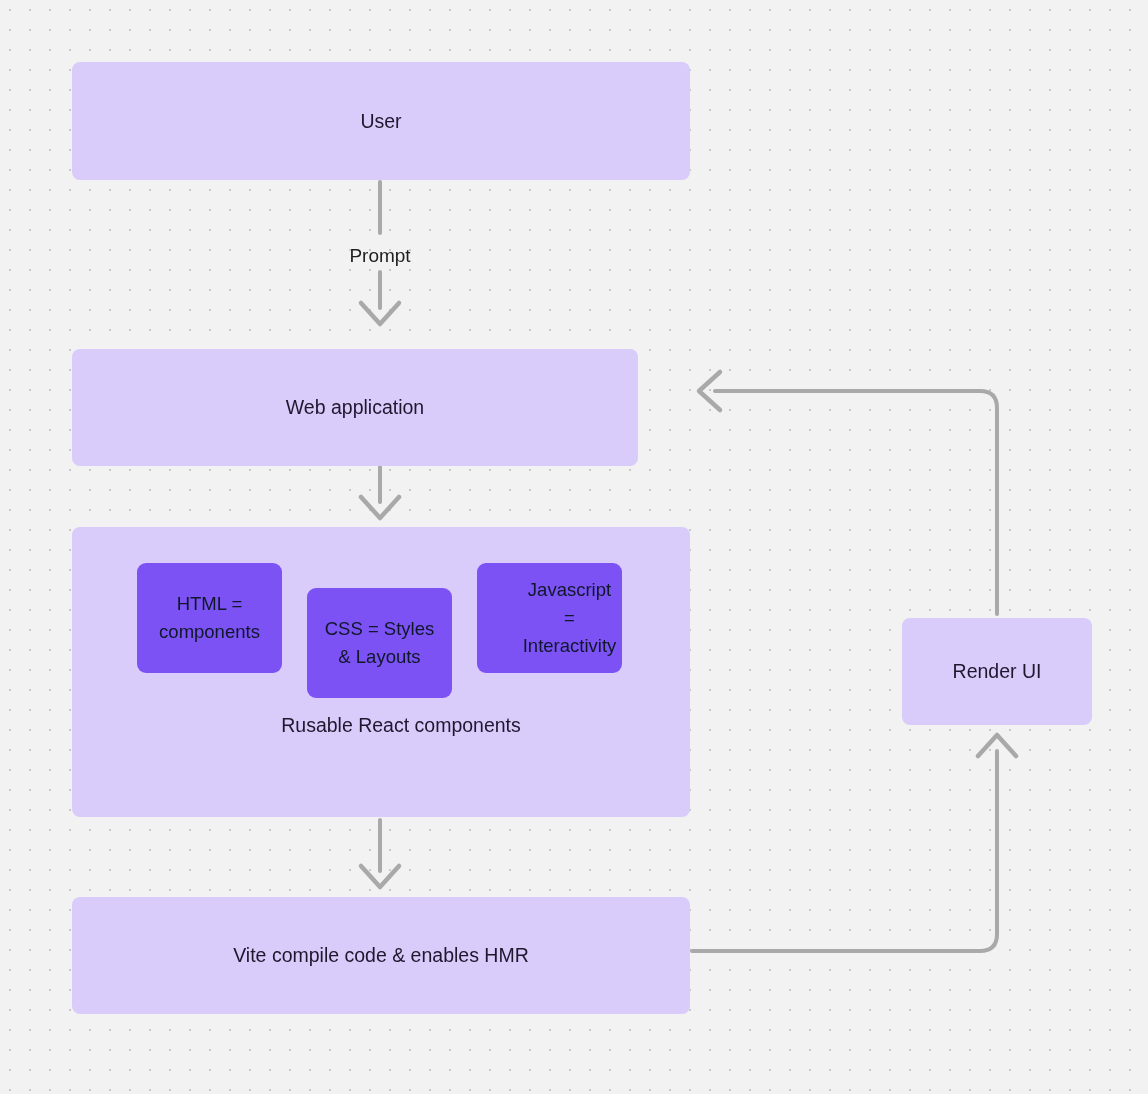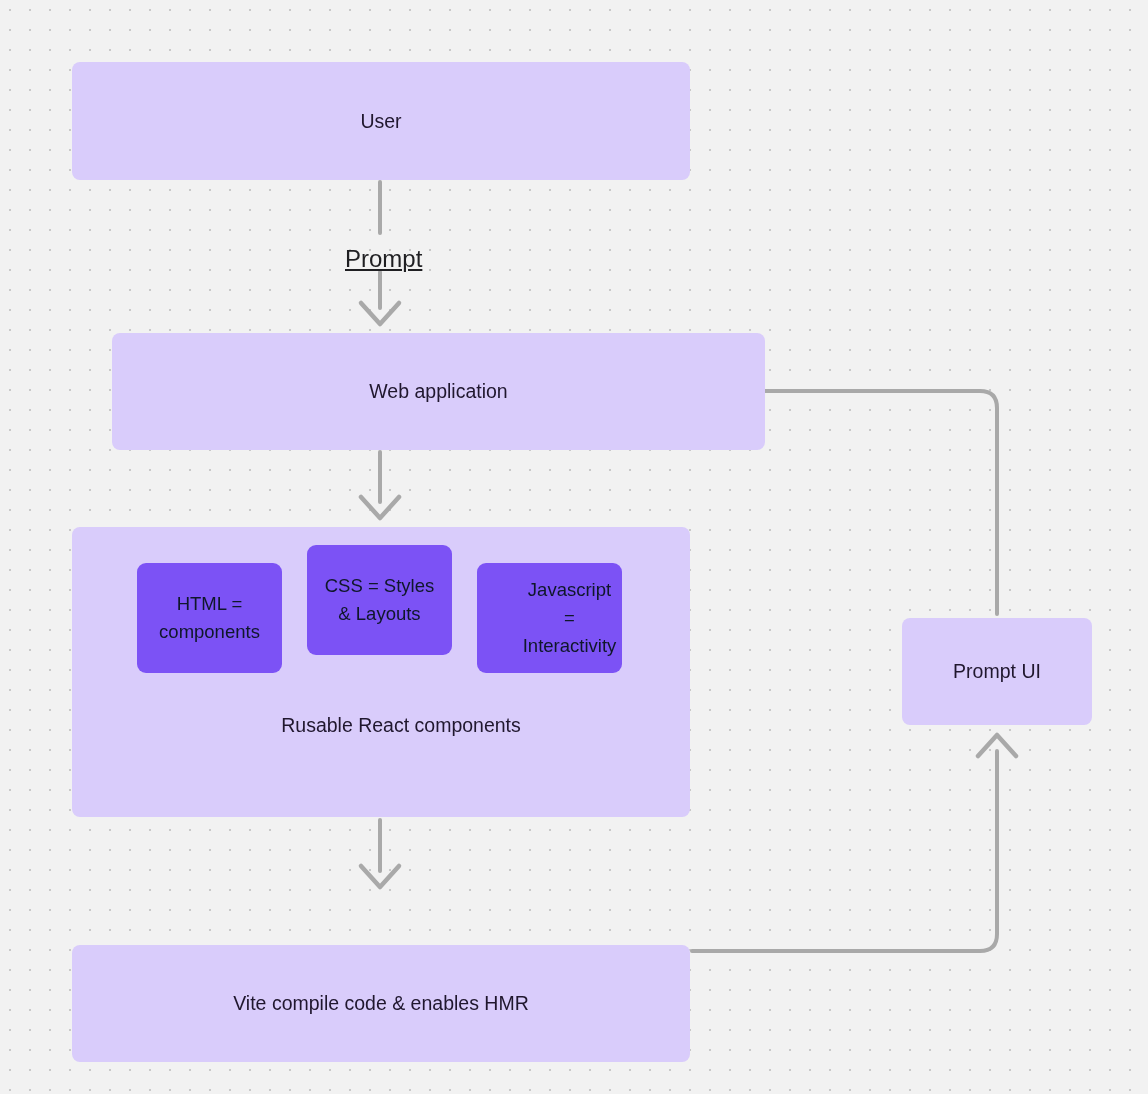--- a/index.html
+++ b/index.html
@@ -50,47 +50,46 @@
     background: #7c52f5;
     color: #0f172a;
     font-size: 18.5px;
     line-height: 1.5;
     font-weight: 400;
     border-radius: 9px;
     padding: 4px 8px;
   }
   
   #node-user        { left: 72px;  top: 62px;   width: 618px; height: 118px; }
-  #node-webapp      { left: 72px;  top: 333px;  width: 653px; height: 117px; margin-left: 40px; }
+  #node-webapp      { left: 72px;  top: 349px;  width: 566px; height: 117px; }
   #node-components  { left: 72px;  top: 527px;  width: 618px; height: 290px; }
-  #node-vite        { left: 72px;  top: 945px;  width: 618px; height: 117px; }
+  #node-vite        { left: 72px;  top: 897px;  width: 618px; height: 117px; }
   #node-render      { left: 902px; top: 618px;  width: 190px; height: 107px; }
 
   #node-html        { left: 137px; top: 563px;  width: 145px; height: 110px; }
-  #node-css         { left: 307px; top: 545px;  width: 145px; height: 110px; }
+  #node-css         { left: 307px; top: 588px;  width: 145px; height: 110px; }
   #node-js          { left: 477px; top: 563px;  width: 145px; height: 110px; padding-left: 48px; }
 
   #label-reusable {
     position: absolute;
     left: 72px;
     top: 714px;
     width: 618px;
     text-align: center;
     color: #20172e;
     font-size: 19.5px;
     margin-left: 20px;
   }
   .edge-label {
     position: absolute;
     color: #1f1f22;
-    font-size: 24px;
+    font-size: 19px;
     background: transparent;
     text-align: center;
     white-space: nowrap;
-    text-decoration: underline;
   }
   #label-prompt {
     left: 345px;
     top: 245px;
     width: 70px;
   }
 </style>
 </head>
 <body>
 
@@ -164,18 +163,18 @@
     </span>
   </div>
 
   <div id="label-reusable">Rusable React components</div>
 
   <div class="node node-outer" id="node-vite">
     <span>Vite compile code &amp; enables HMR</span>
   </div>
 
   <div class="node node-outer" id="node-render">
-    <span>Prompt UI</span>
+    <span>Render UI</span>
   </div>
 
   <div class="edge-label" id="label-prompt">Prompt</div>
 
 </div>
 
 </body></html>

